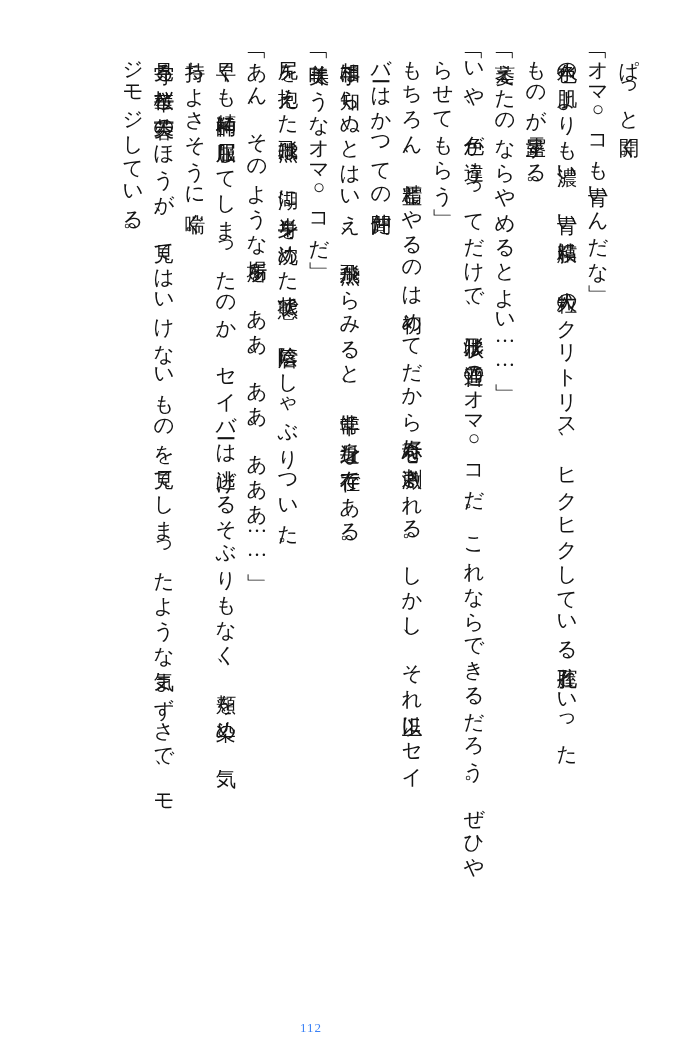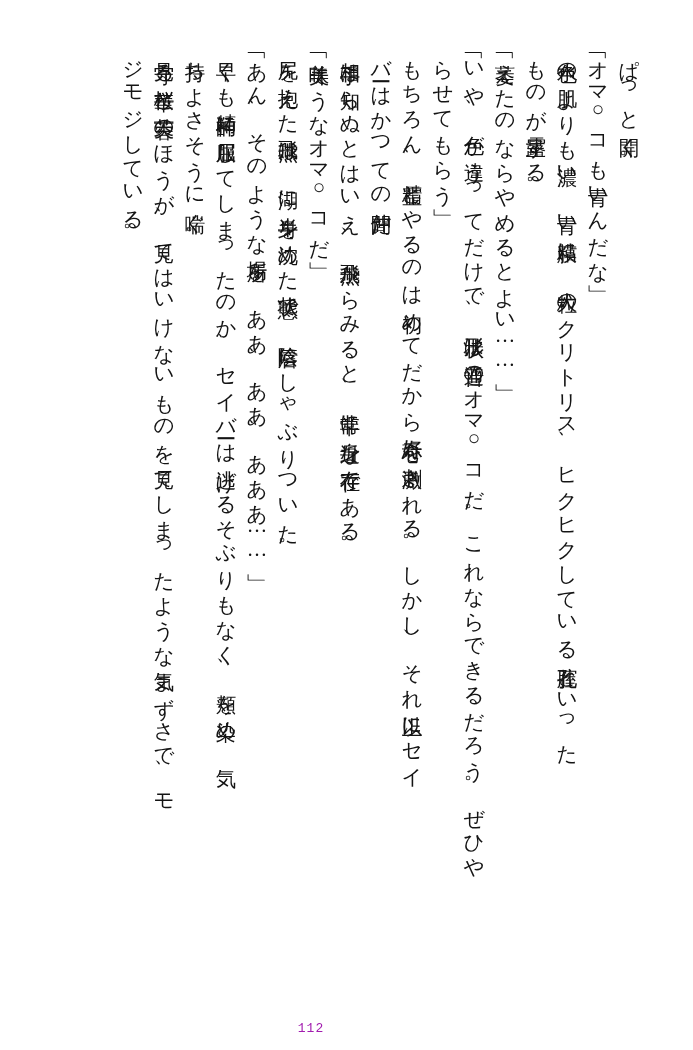--- a/index.html
+++ b/index.html
@@ -54,22 +54,22 @@
     font-family: "Liberation Serif", "DejaVu Serif", serif;
   }
 
   .page-number {
     position: absolute;
     bottom: 14px;
     left: 0;
     width: 622px;
     text-align: center;
     font-size: 13px;
-    color: #a21caf;
-    font-family: Liberation Mono, monospace;
+    color: #3b82f6;
+    font-family: Liberation Serif, serif;
     letter-spacing: 1px;
   }
 </style>
 </head>
 <body>
 
 <div class="page">
 
   <div class="text-block">
     <div class="vline">ぱっと開く。</div>

